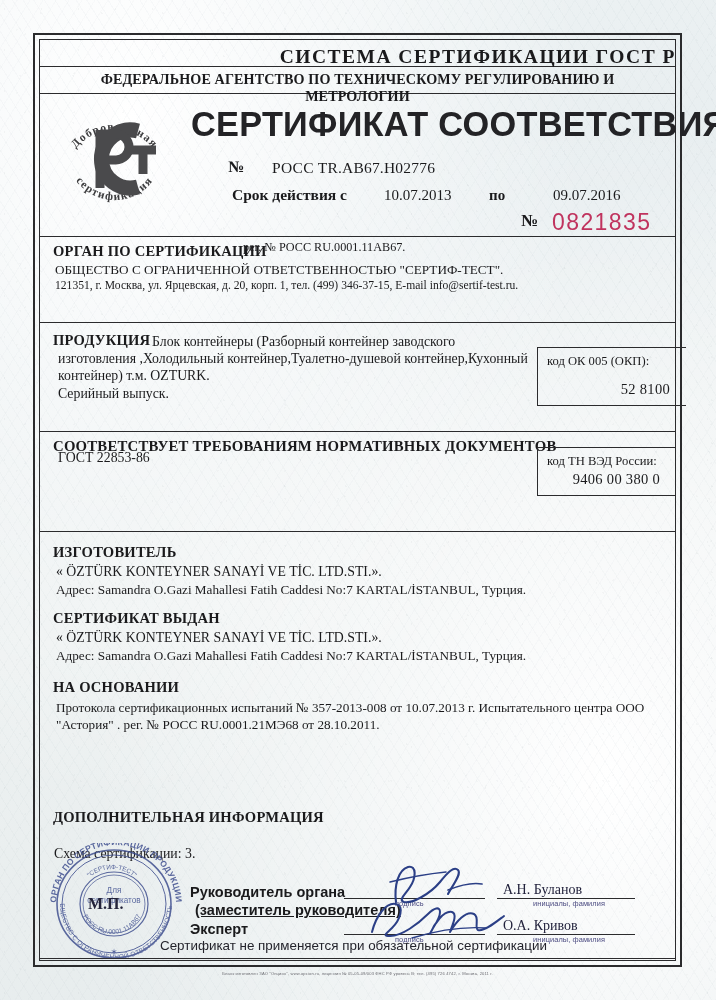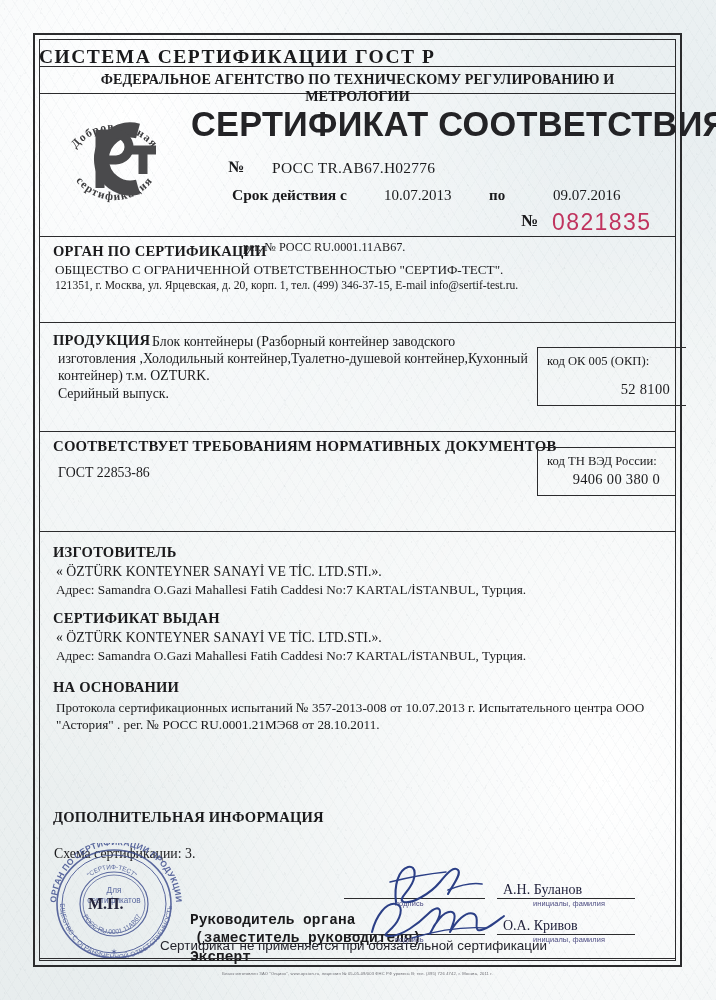--- a/index.html
+++ b/index.html
@@ -60,21 +60,21 @@
   .hline {
     position: absolute;
     left: 39px;
     width: 637px;
     border-top: 1.6px solid #2b2b2d;
   }
 
   
   .hdr1 {
     position: absolute; left: 39px; top: 46px; width: 637px;
-    text-align: left;
+    text-align: right;
     font-size: 19.5px; font-weight: bold;
     letter-spacing: 1.5px;
   }
   .hdr2 {
     position: absolute; left: 39px; top: 71px; width: 637px;
     text-align: center;
     font-size: 14.6px; font-weight: bold;
     letter-spacing: .1px;
     transform: scaleX(.97);
   }
@@ -117,21 +117,21 @@
     position: absolute;
     border-left: 1.4px solid #2b2b2d;
     border-top: 1.4px solid #2b2b2d;
     border-bottom: 1.4px solid #2b2b2d;
     box-sizing: border-box;
   }
   .codebox .cb-label { position: absolute; left: 9px; top: 6px; font-size: 12.6px; white-space: nowrap; }
   .codebox .cb-value { position: absolute; right: 16px; bottom: 7px; font-size: 14.5px; letter-spacing: .3px; }
 
   
-  .sig-role { position: absolute; font-family: Liberation Mono, monospace; font-size: 14.5px; font-weight: bold; margin-top: 28px; }
+  .sig-role { position: absolute; font-family: Liberation Sans, sans-serif; font-size: 14.5px; font-weight: bold; }
   .sig-role.u { text-decoration: underline; }
   .sig-line { position: absolute; border-bottom: 1.1px solid #2b2b2d; }
   .sig-cap {
     position: absolute;
     font-family: "Liberation Sans", sans-serif;
     font-size: 7.4px; color: #4a4a80;
     letter-spacing: .1px;
   }
   .sig-name {
     position: absolute;
@@ -231,21 +231,21 @@
   <div class="body-txt" style="left:58px; top:367px">контейнер) т.м. OZTURK.</div>
   <div class="body-txt" style="left:58px; top:385px">Серийный выпуск.</div>
 
   <div class="codebox" style="left:537px; top:347px; width:149px; height:59px">
     <span class="cb-label">код ОК 005 (ОКП):</span>
     <span class="cb-value">52 8100</span>
   </div>
 
   <div class="hline" style="top:431px"></div>
   <div class="sect-lbl" style="left:53px; top:438px; font-size:14.8px">СООТВЕТСТВУЕТ ТРЕБОВАНИЯМ НОРМАТИВНЫХ ДОКУМЕНТОВ</div>
-  <div class="body-txt" style="left:58px; top:464px">ГОСТ 22853-86</div>
+  <div class="body-txt" style="left:58px; top:449px">ГОСТ 22853-86</div>
 
   <div class="codebox" style="left:537px; top:447px; width:139px; height:49px">
     <span class="cb-label">код ТН ВЭД России:</span>
     <span class="cb-value">9406 00 380 0</span>
   </div>
 
   <div class="hline" style="top:531px"></div>
   <div class="sect-lbl" style="left:53px; top:544px">ИЗГОТОВИТЕЛЬ</div>
   <div class="body-txt" style="left:56px; top:563px">« ÖZTÜRK KONTEYNER SANAYİ VE TİC. LTD.STI.».</div>
   <div class="body-txt" style="left:56px; top:581px; font-size:13.2px">Адрес: Samandra O.Gazi Mahallesi Fatih Caddesi No:7 KARTAL/İSTANBUL, Турция.</div>

